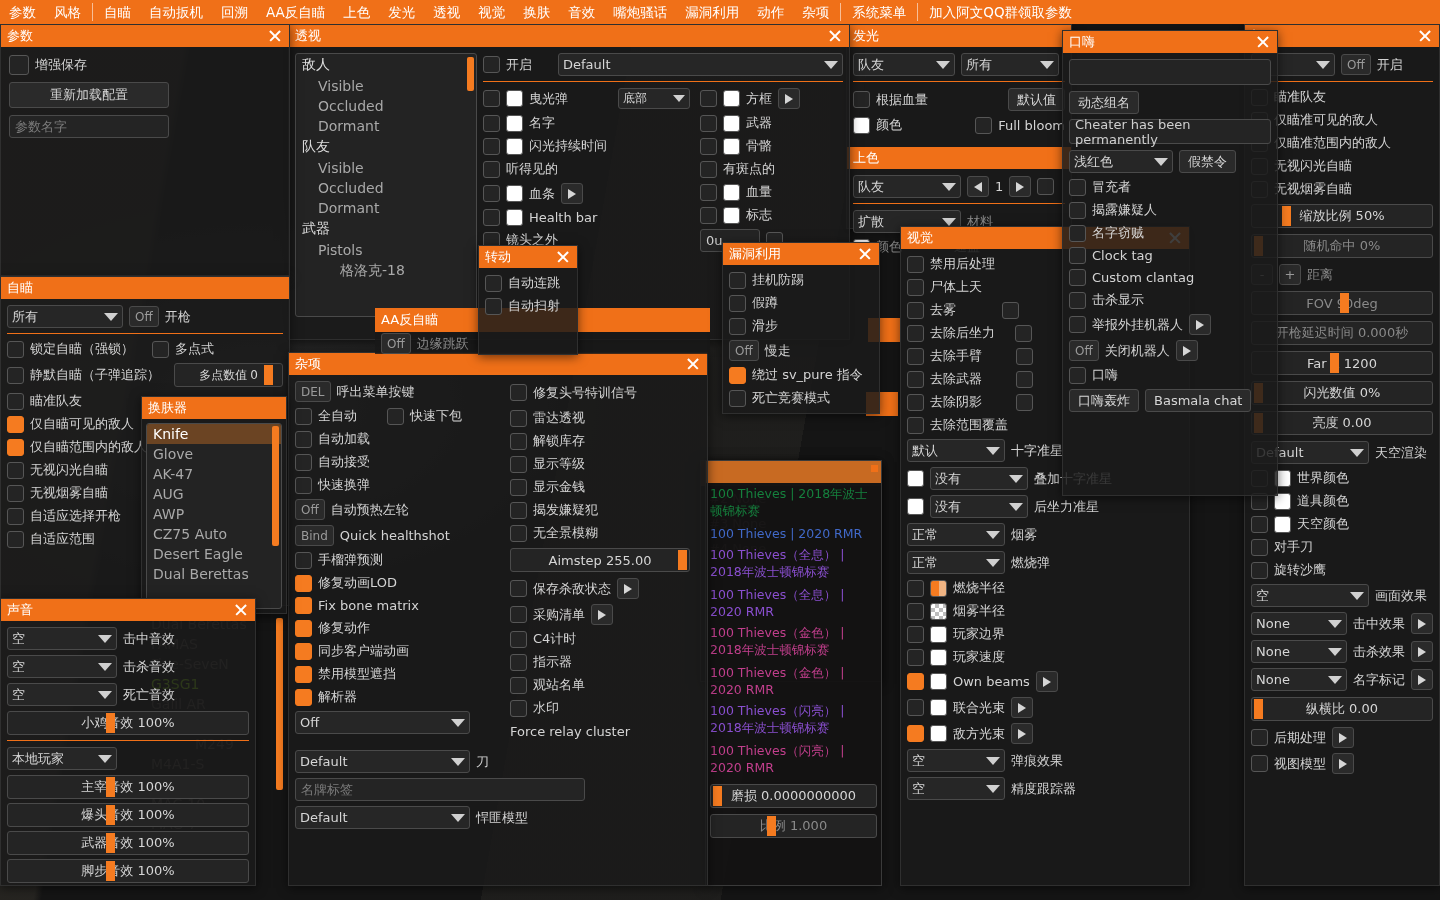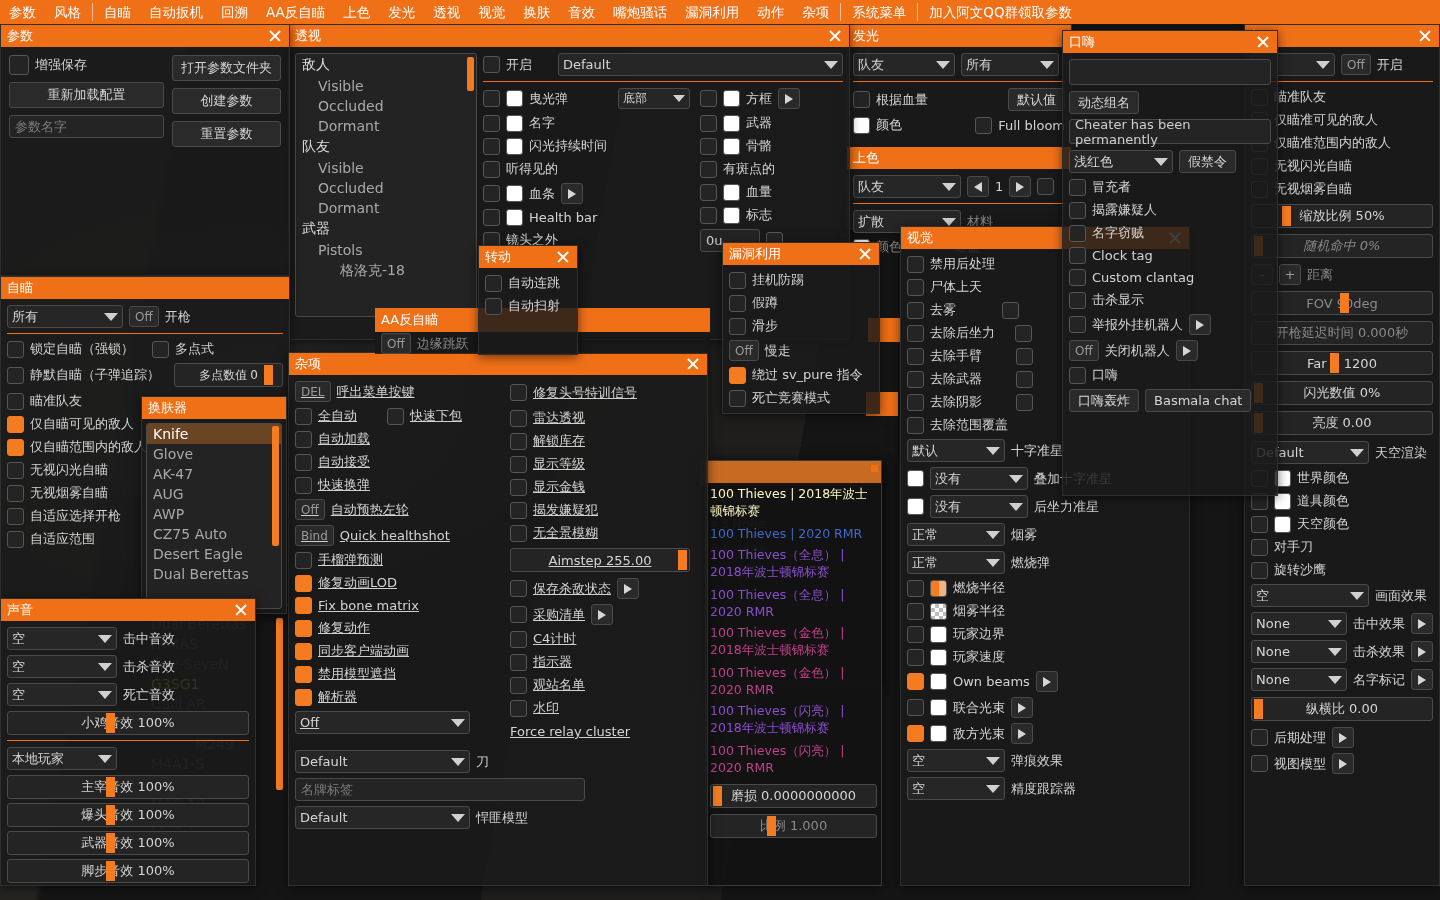--- a/index.html
+++ b/index.html
@@ -159,21 +159,21 @@
       <span class="lbl">无视闪光自瞄</span>
       </div>
     <div class="row">
         <div class="cb"></div>
       <span class="lbl">无视烟雾自瞄</span>
       </div>
     <div class="slider" style="margin:6px 0;">
       <div class="knob" style="left:30px;"></div>
       <span>缩放比例 50%</span>
     </div>
-    <div class="slider" style="margin:6px 0;font-style:italic;">
+    <div class="slider" style="margin:6px 0;">
       <div class="knob" style="left:2px;"></div>
       <span class="lbl dim">随机命中 0%</span>
     </div>
     <div class="row">
       <div class="arr">
           <span style="color:#9a9a9a">-</span>
         </div>
       <div class="arr">
           <span style="color:#9a9a9a">+</span>
         </div>
@@ -473,25 +473,20 @@
   </div>
   <div style="display:flex; padding:8px; gap:8px;">
     <div style="width:160px;">
       <div class="row" style="margin-bottom:7px;">
         <div class="cb" style="width:20px;height:20px;"></div>
         <span class="lbl">增强保存</span>
       </div>
       <div class="btn" style="height:26px; margin-bottom:7px;">重新加载配置</div>
       <div class="inp" style="margin-top:6px;">参数名字</div>
     </div>
-    <div style="width:112px;">
-      <div class="btn" style="height:26px; margin-bottom:7px;">打开参数文件夹</div>
-      <div class="btn" style="height:26px; margin-bottom:7px;">创建参数</div>
-      <div class="btn" style="height:26px;">重置参数</div>
-    </div>
   </div>
 </div>
 
 <div class="win tr" style="left:0px; top:276px; width:290px; height:330px; z-index:20;">
   <div class="tb">
     <span class="t">自瞄</span>
   </div>
   <div class="body">
     <div class="row">
       <div class="sel" style="width:116px;">
@@ -546,21 +541,21 @@
       <span class="lbl">自适应范围</span>
       </div>
   </div>
 </div>
 
 <div class="win tr" style="left:288px; top:352px; width:420px; height:534px; z-index:25;">
   <div class="tb">
     <span class="t">杂项</span>
     <span class="x"></span>
   </div>
-  <div style="display:flex; padding:6px; gap:10px;text-decoration:underline;">
+  <div style="display:flex; padding:6px; gap:10px;">
     <div style="width:205px;">
       <div class="row">
           <div class="btn sm">DEL</div>
         <span class="lbl">呼出菜单按键</span>
         </div>
       <div class="row">
           <div class="cb"></div>
         <span class="lbl">全自动</span>
         <div class="cb" style="margin-left:24px;"></div>
         <span class="lbl">快速下包</span>
@@ -714,21 +709,21 @@
   <div class="it" style="padding:5px 8px; color:#54494a;">#2 None</div>
   <div class="it" style="padding:5px 8px; color:#54494a;">#3 None</div>
   <div class="it" style="padding:5px 8px; color:#4a4244;">#4 None</div>
   <div class="it" style="padding:5px 8px; color:#45403f;">#5 None</div>
 </div>
 
 <div class="win tr" style="left:705px; top:460px; width:177px; height:426px; z-index:23; background:rgba(20,18,18,.92); border-color:#3a3a3a;">
   <div style="height:22px; background:#c86a22; position:relative;">
     <div style="position:absolute; right:3px; top:4px; width:7px; height:7px; background:#f07018;"></div>
   </div>
-  <div class="it" style="padding:3px 4px; color:#fef9c3; font-size:12.5px;">100 Thieves | 2018年波士顿锦标赛</div>
+  <div class="it" style="padding:3px 4px; color:#15803d; font-size:12.5px;">100 Thieves | 2018年波士顿锦标赛</div>
   <div class="it" style="padding:3px 4px; color:#4169c9; font-size:12.5px;">100 Thieves | 2020 RMR</div>
   <div class="it" style="padding:3px 4px; color:#8a4fd0; font-size:12.5px;">100 Thieves（全息） | 2018年波士顿锦标赛</div>
   <div class="it" style="padding:3px 4px; color:#8a4fd0; font-size:12.5px;">100 Thieves（全息） | 2020 RMR</div>
   <div class="it" style="padding:3px 4px; color:#c23f8d; font-size:12.5px;">100 Thieves（金色） | 2018年波士顿锦标赛</div>
   <div class="it" style="padding:3px 4px; color:#c23f8d; font-size:12.5px;">100 Thieves（金色） | 2020 RMR</div>
   <div class="it" style="padding:3px 4px; color:#8a4fd0; font-size:12.5px;">100 Thieves（闪亮） | 2018年波士顿锦标赛</div>
   <div class="it" style="padding:3px 4px; color:#c23f8d; font-size:12.5px;">100 Thieves（闪亮） | 2020 RMR</div>
   <div class="slider" style="margin:6px 4px;">
     <div class="knob" style="left:2px;"></div>
     <span>磨损 0.0000000000</span>

